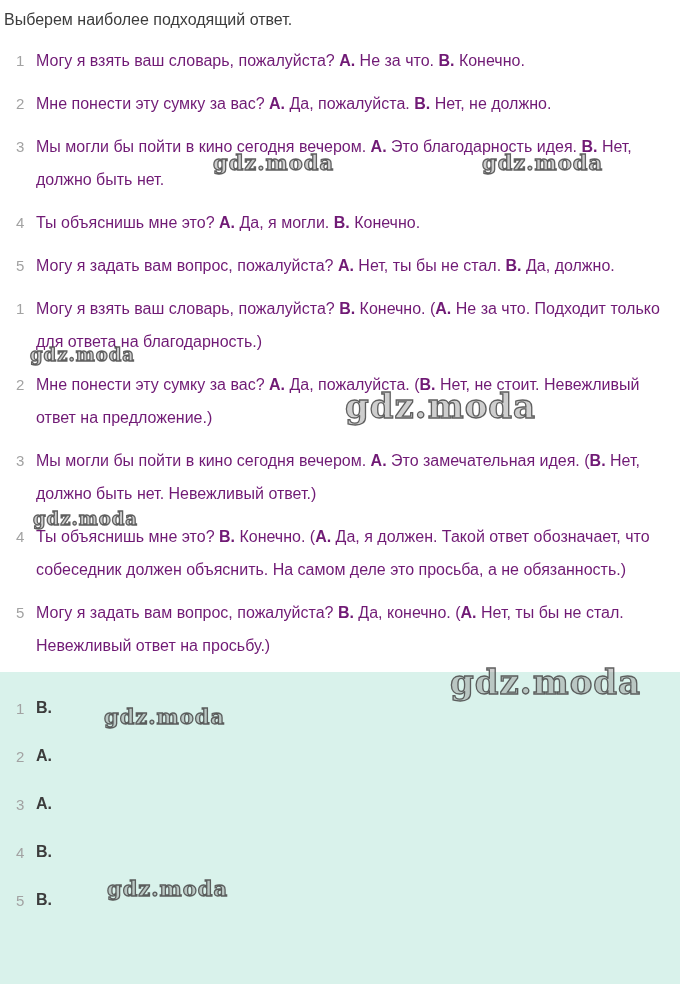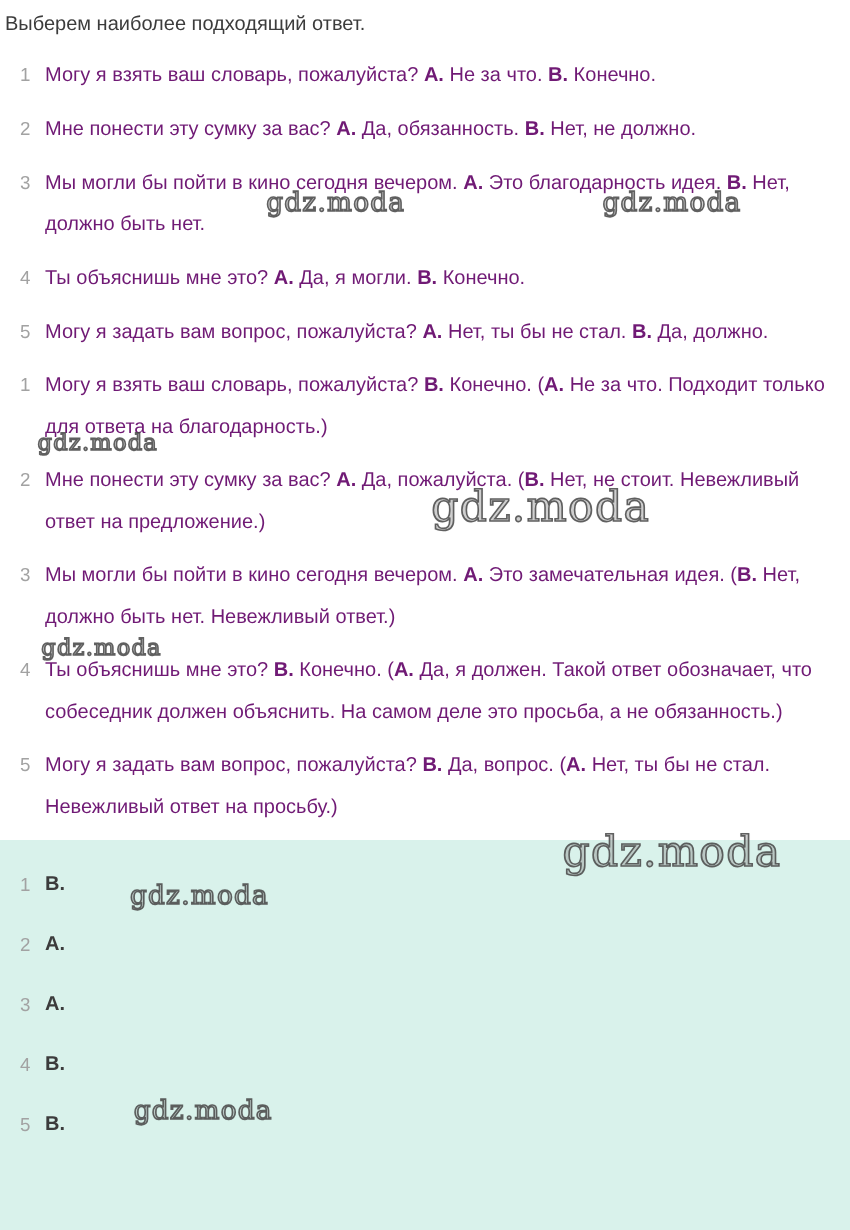--- a/index.html
+++ b/index.html
@@ -58,21 +58,21 @@
   }
   .ans-item .num { line-height: normal; }
   .letter {
     font-size: 16px;
     font-weight: bold;
     color: #3c3c3c;
   }
   .wm {
     position: absolute;
     font-family: "DejaVu Serif", "Liberation Serif", serif;
-    font-weight: normal;
+    font-weight: bold;
     letter-spacing: 1px;
     white-space: nowrap;
     color: rgba(250, 250, 250, 0.18);
     -webkit-text-stroke: 1.3px rgba(72, 72, 72, 0.85);
     text-shadow: 0 0 1px rgba(90, 90, 90, 0.35);
     pointer-events: none;
   }
 </style>
 </head>
 <body>
@@ -80,21 +80,21 @@
 <div class="page">
   <div class="title">Выберем наиболее подходящий ответ.</div>
 
   <div class="section" id="exercise">
       <div class="item">
         <span class="num">1</span>
         <span class="text"><span>Могу я взять ваш словарь, пожалуйста? </span><span class="b">А.</span><span> Не за что. </span><span class="b">В.</span><span> Конечно.</span></span>
       </div>
       <div class="item">
         <span class="num">2</span>
-        <span class="text"><span>Мне понести эту сумку за вас? </span><span class="b">А.</span><span> Да, обязанность. </span><span class="b">В.</span><span> Нет, не должно.</span></span>
+        <span class="text"><span>Мне понести эту сумку за вас? </span><span class="b">А.</span><span> Да, пожалуйста. </span><span class="b">В.</span><span> Нет, не должно.</span></span>
       </div>
       <div class="item">
         <span class="num">3</span>
         <span class="text"><span>Мы могли бы пойти в кино сегодня вечером. </span><span class="b">А.</span><span> Это благодарность идея. </span><span class="b">В.</span><span> Нет, должно быть нет.</span></span>
       </div>
       <div class="item">
         <span class="num">4</span>
         <span class="text"><span>Ты объяснишь мне это? </span><span class="b">А.</span><span> Да, я могли. </span><span class="b">В.</span><span> Конечно.</span></span>
       </div>
       <div class="item">
@@ -115,21 +115,21 @@
       <div class="item">
         <span class="num">3</span>
         <span class="text"><span>Мы могли бы пойти в кино сегодня вечером. </span><span class="b">А.</span><span> Это замечательная идея. (</span><span class="b">В.</span><span> Нет, должно быть нет. Невежливый ответ.)</span></span>
       </div>
       <div class="item">
         <span class="num">4</span>
         <span class="text"><span>Ты объяснишь мне это? </span><span class="b">В.</span><span> Конечно. (</span><span class="b">А.</span><span> Да, я должен. Такой ответ обозначает, что собеседник должен объяснить. На самом деле это просьба, а не обязанность.)</span></span>
       </div>
       <div class="item">
         <span class="num">5</span>
-        <span class="text"><span>Могу я задать вам вопрос, пожалуйста? </span><span class="b">В.</span><span> Да, вопрос. (</span><span class="b">А.</span><span> Нет, ты бы не стал. Невежливый ответ на просьбу.)</span></span>
+        <span class="text"><span>Могу я задать вам вопрос, пожалуйста? </span><span class="b">В.</span><span> Да, конечно. (</span><span class="b">А.</span><span> Нет, ты бы не стал. Невежливый ответ на просьбу.)</span></span>
       </div>
     </div>
 
   <div class="answers" id="answers" style="background: rgb(217, 242, 235);">
       <div class="ans-item">
         <span class="num">1</span>
         <span class="letter">В.</span>
       </div>
       <div class="ans-item">
         <span class="num">2</span>

